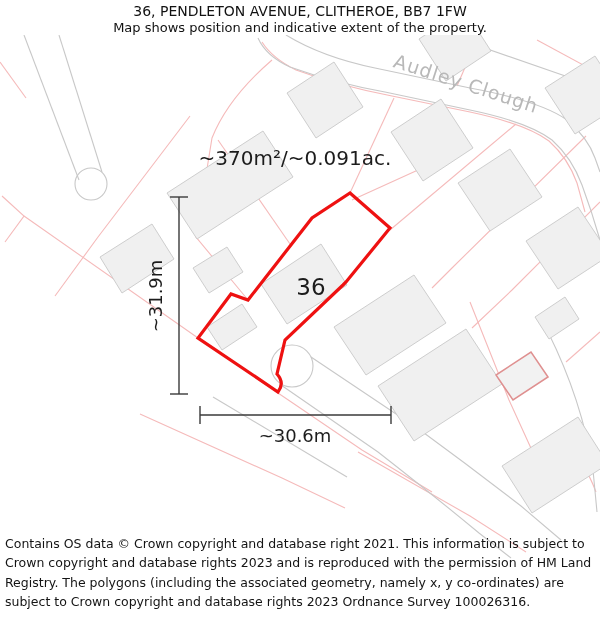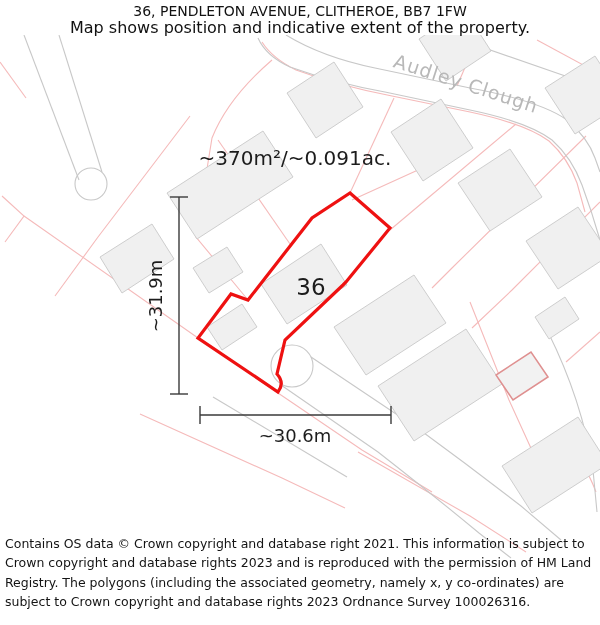--- a/index.html
+++ b/index.html
@@ -1,20 +1,20 @@
 <!DOCTYPE html>
 <html><head>
 <meta charset="utf-8">
 <style>
   html,body{margin:0;padding:0;background:#ffffff;}
   body{width:600px;height:625px;overflow:hidden;position:relative;
        font-family:"DejaVu Sans","Liberation Sans",sans-serif;color:#141414;}
   .header{position:absolute;top:3px;left:0;width:600px;text-align:center;z-index:5;}
   .header .title{font-size:14px;line-height:17px;color:#111;}
-  .header .subtitle{font-size:16px;line-height:16px;color:#111;}
+  .header .subtitle{font-size:13px;line-height:16px;color:#111;}
   .map{position:absolute;top:35px;left:0;width:600px;height:525px;z-index:1;}
   .footer{position:absolute;top:534px;left:5px;width:589px;z-index:6;}
   .footer p{margin:0;font-size:12.5px;line-height:19.4px;color:#141414;text-align:left;}
   svg text{font-family:"DejaVu Sans","Liberation Sans",sans-serif;}
   .parcel{stroke:#f5baba;stroke-width:1.1;fill:none;}
   .road{stroke:#c8c8c8;stroke-width:1.1;fill:none;}
   .bld{fill:#f0f0f0;stroke:#c8c8c8;stroke-width:0.9;}
   .garage{fill:#f2f2f2;stroke:#df9090;stroke-width:1.5;}
   .plot{fill:none;stroke:#ee1111;stroke-width:3.2;stroke-linejoin:miter;}
   .dim{stroke:#3a3a3a;stroke-width:1.4;}

